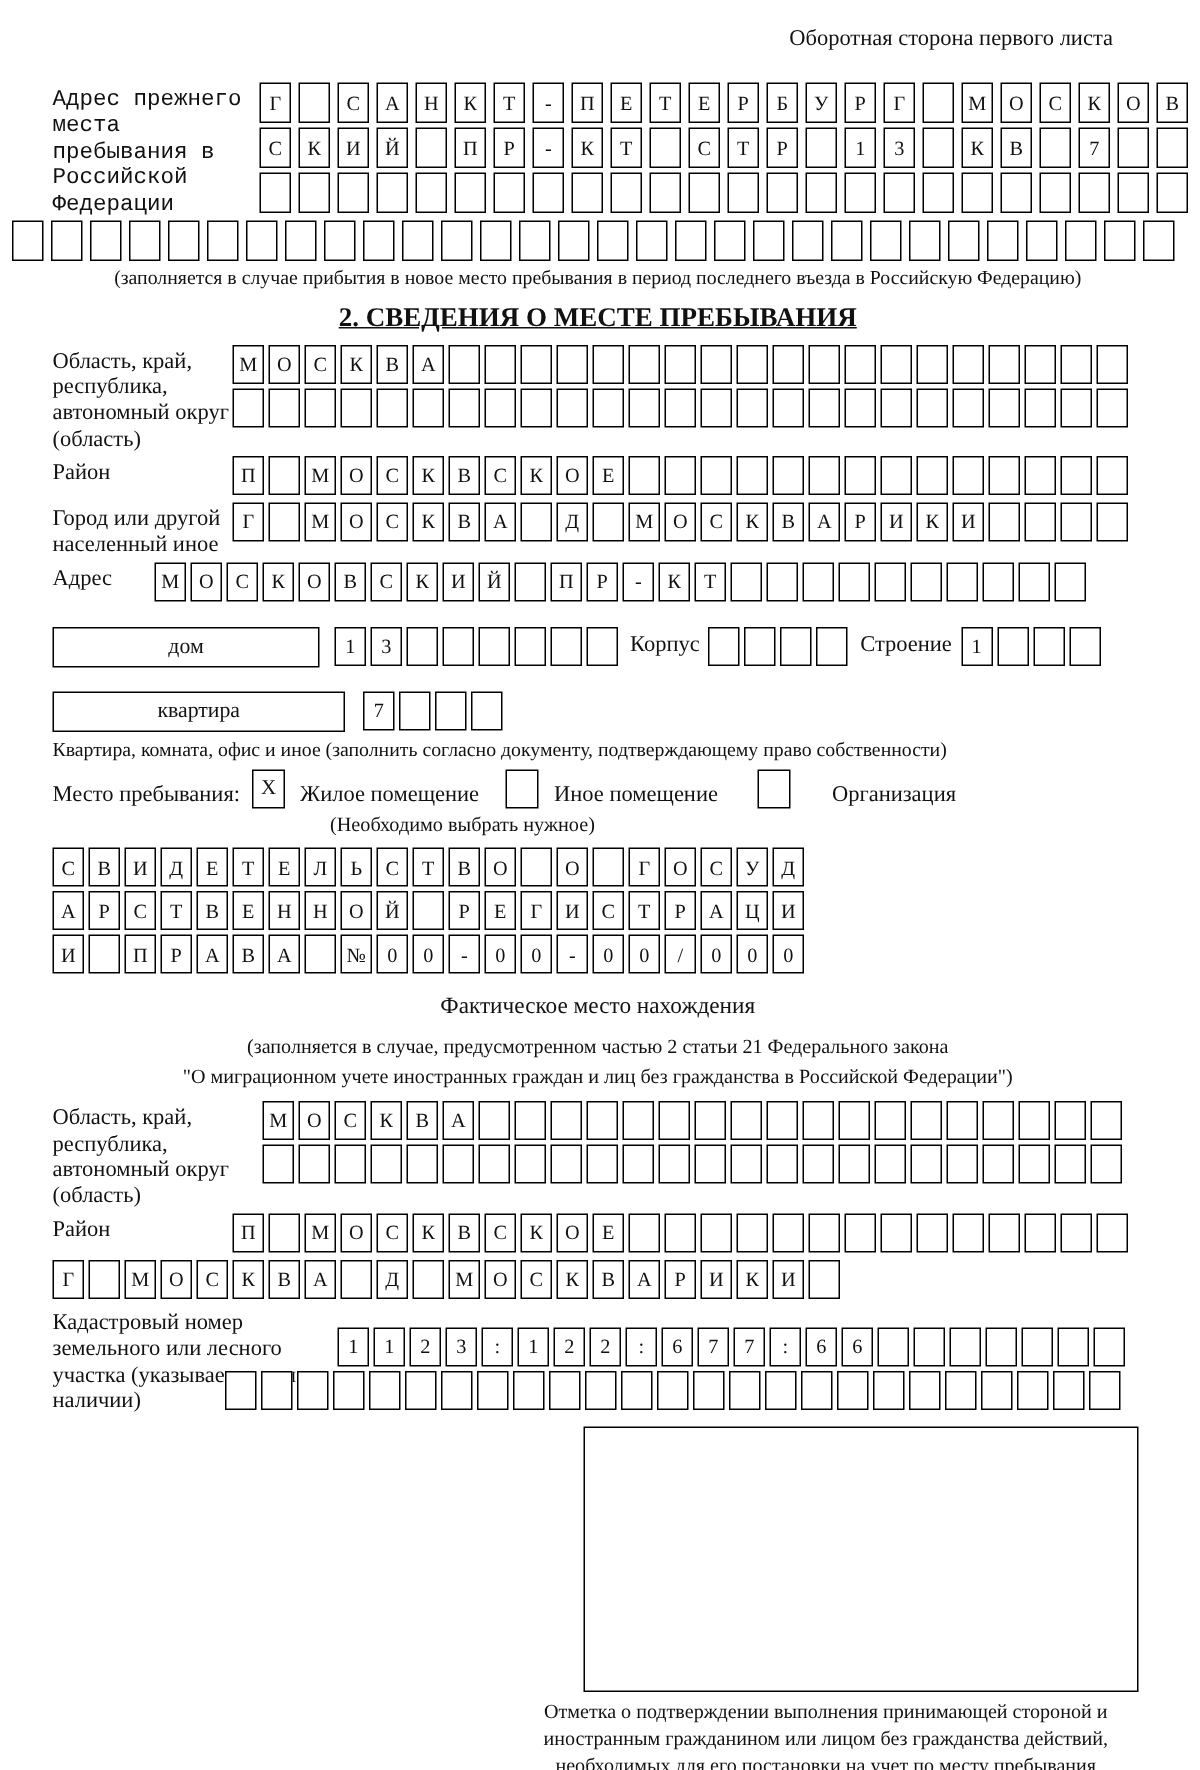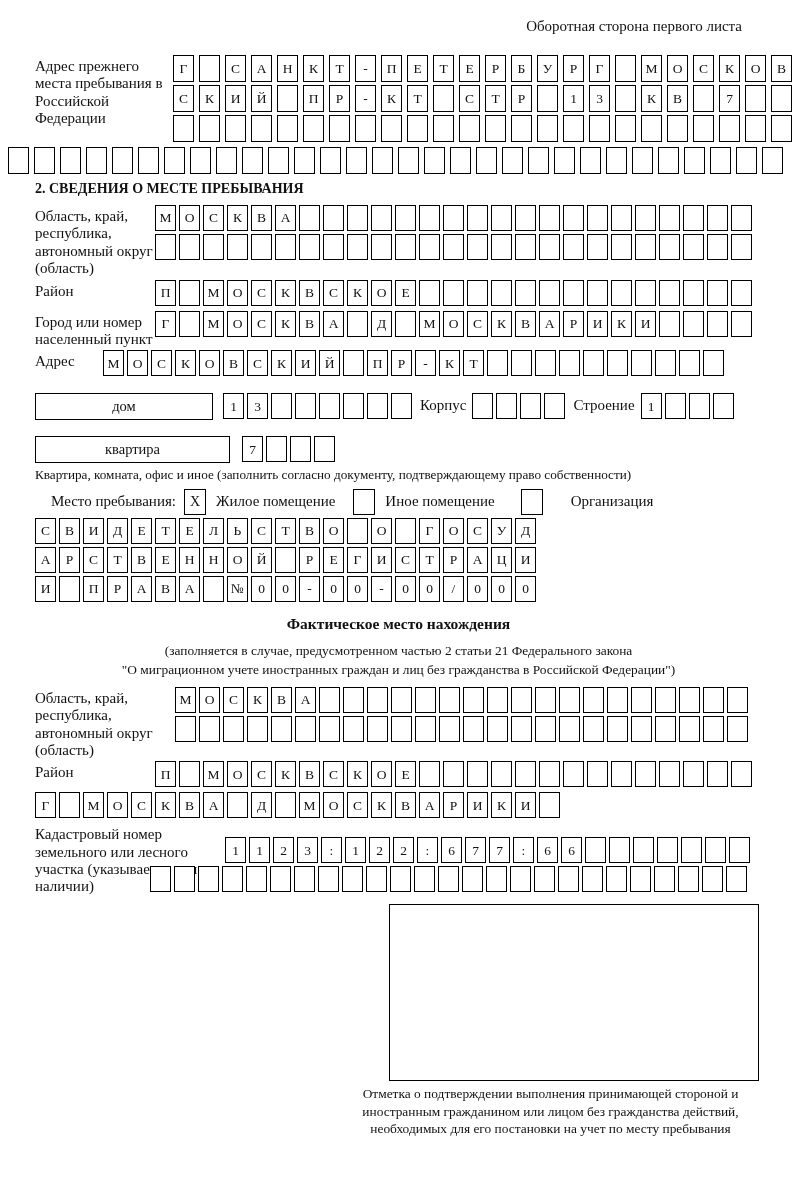--- a/index.html
+++ b/index.html
@@ -4,53 +4,53 @@
 <style>
   * { box-sizing: border-box; margin: 0; padding: 0; }
   html, body { width: 800px; background: #ffffff; }
   body { height: 1180px; overflow: hidden; color: #111; font-family: "Liberation Serif", "DejaVu Serif", serif; font-size: 15px; }
   .page { width: 800px; height: 1028px; padding: 10px 38px 0 35px; position: relative; }
 
   .header-note { text-align: right; padding-right: 20px; margin-top: 8px; font-size: 15px; }
 
   .field { display: flex; align-items: flex-start; margin-bottom: 2px; }
   .flabel { line-height: 1.16; padding-top: 3px; }
-  .w138 { flex: 0 0 138px; } .w120 { flex: 0 0 120px; } .w68 { flex: 0 0 68px; }
+  .w138 { flex: 0 0 138px; font-family: Liberation Mono, monospace; } .w120 { flex: 0 0 120px; } .w68 { flex: 0 0 68px; }
   .w140 { flex: 0 0 140px; } .w205 { flex: 0 0 205px; } .w220 { flex: 0 0 220px; }
   .w190 { flex: 0 0 190px; }
   .frows { flex: 1 1 auto; }
 
   .cellrow { display: flex; gap: 3px; margin-bottom: 3px; }
   .cellrow.lg { gap: 5px; }
   .cell { flex: 0 0 21px; width: 21px; height: 26px; border: 1.5px solid #000;
           display: flex; align-items: center; justify-content: center;
           font-size: 13.5px; line-height: 1; background: #fff; }
   .lg .cell { height: 27px; }
   .overhang { margin-left: -27px; margin-top: 1px; }
 
   .caption { font-size: 13.2px; margin: 1px 0 5px 0; line-height: 1.25; }
   .center { text-align: center; }
 
-  .sec-title { font-weight: bold; font-size: 14px; margin: 7px 0 8px 0; }
+  .sec-title { font-weight: bold; text-align: center; font-size: 18px; margin: 7px 0 8px 0; text-decoration: underline; }
 
   .house-row { display: flex; align-items: flex-start; margin: 14px 0 2px 0; text-align: center; }
   .wbox { border: 1.5px solid #000; height: 27px; display: flex; align-items: center;
           justify-content: center; font-size: 14.5px; flex: 0 0 auto; background: #fff; }
   .house-box { width: 178px; margin-right: 10px; }
   .apt-box { width: 195px; margin-right: 12px; }
   .inline-label { margin: 4px 6px 0 8px; }
 
-  .stay-row { display: flex; align-items: center; margin: 5px 0 3px 16px; }
+  .stay-row { display: flex; align-items: flex-end; margin: 5px 0 3px 0; }
   .checkbox { width: 22px; height: 26px; border: 1.5px solid #000; display: flex;
               align-items: center; justify-content: center; font-size: 14px; }
   .stay-label { margin: 0 0 0 10px; }
   .gap18 { margin-left: 18px; } .gap26 { margin-left: 26px; } .gap8 { margin-left: 8px; }
   .stay-note { font-size: 13.5px; margin: 0 0 7px 185px; }
 
-  .act-title { font-weight: bold; text-align: center; font-size: 15.5px; margin: 10px 0 8px 0; }
+  .act-title { font-weight: normal; text-align: center; font-size: 15.5px; margin: 10px 0 8px 0; }
   .act-note { text-align: center; font-size: 13.4px; line-height: 1.45; margin-bottom: 7px; }
 
   .cad-rows { padding-top: 14px; }
   .cad-row2 { margin-left: -75px; }
 
   .confirm { width: 435px; margin-left: auto; margin-top: 8px; }
   .confirm-box { width: 370px; height: 177px; border: 1.5px solid #000; margin-left: 62px; background: #fff; }
   .confirm-caption { font-size: 13.4px; text-align: center; line-height: 1.32; margin-top: 4px; padding-left: 12px; }
 </style>
 </head>
@@ -168,20 +168,21 @@
       <span class="cell"></span>
       <span class="cell"></span>
       <span class="cell"></span>
       <span class="cell"></span>
       <span class="cell"></span>
       <span class="cell"></span>
       <span class="cell"></span>
       <span class="cell"></span>
       <span class="cell"></span>
     </div>
+  <div class="caption center">(заполняется в случае прибытия в новое место пребывания в период последнего въезда в Российскую Федерацию)</div>
 
   <div class="sec-title">2. СВЕДЕНИЯ О МЕСТЕ ПРЕБЫВАНИЯ</div>
 
   <div class="field">
     <div class="flabel w120">Область, край, республика, автономный округ (область)</div>
     <div class="frows">
       <div class="cellrow">
           <span class="cell">М</span>
           <span class="cell">О</span>
           <span class="cell">С</span>
@@ -265,21 +266,21 @@
           <span class="cell"></span>
           <span class="cell"></span>
           <span class="cell"></span>
           <span class="cell"></span>
           <span class="cell"></span>
         </div>
     </div>
   </div>
 
   <div class="field">
-    <div class="flabel w120">Город или номер населенный пункт</div>
+    <div class="flabel w120">Город или другой населенный иное</div>
     <div class="frows">
       <div class="cellrow">
           <span class="cell">Г</span>
           <span class="cell"></span>
           <span class="cell">М</span>
           <span class="cell">О</span>
           <span class="cell">С</span>
           <span class="cell">К</span>
           <span class="cell">В</span>
           <span class="cell">А</span>
@@ -379,20 +380,21 @@
 
   <div class="stay-row">
     <span>Место пребывания:</span>
     <span class="checkbox gap8">X</span>
     <span class="stay-label">Жилое помещение</span>
     <span class="checkbox gap18"></span>
     <span class="stay-label">Иное помещение</span>
     <span class="checkbox gap26"></span>
     <span class="stay-label" style="margin-left:28px">Организация</span>
   </div>
+  <div class="stay-note">(Необходимо выбрать нужное)</div>
 
   <div class="field">
     <div class="frows">
       <div class="cellrow">
           <span class="cell">С</span>
           <span class="cell">В</span>
           <span class="cell">И</span>
           <span class="cell">Д</span>
           <span class="cell">Е</span>
           <span class="cell">Т</span>

